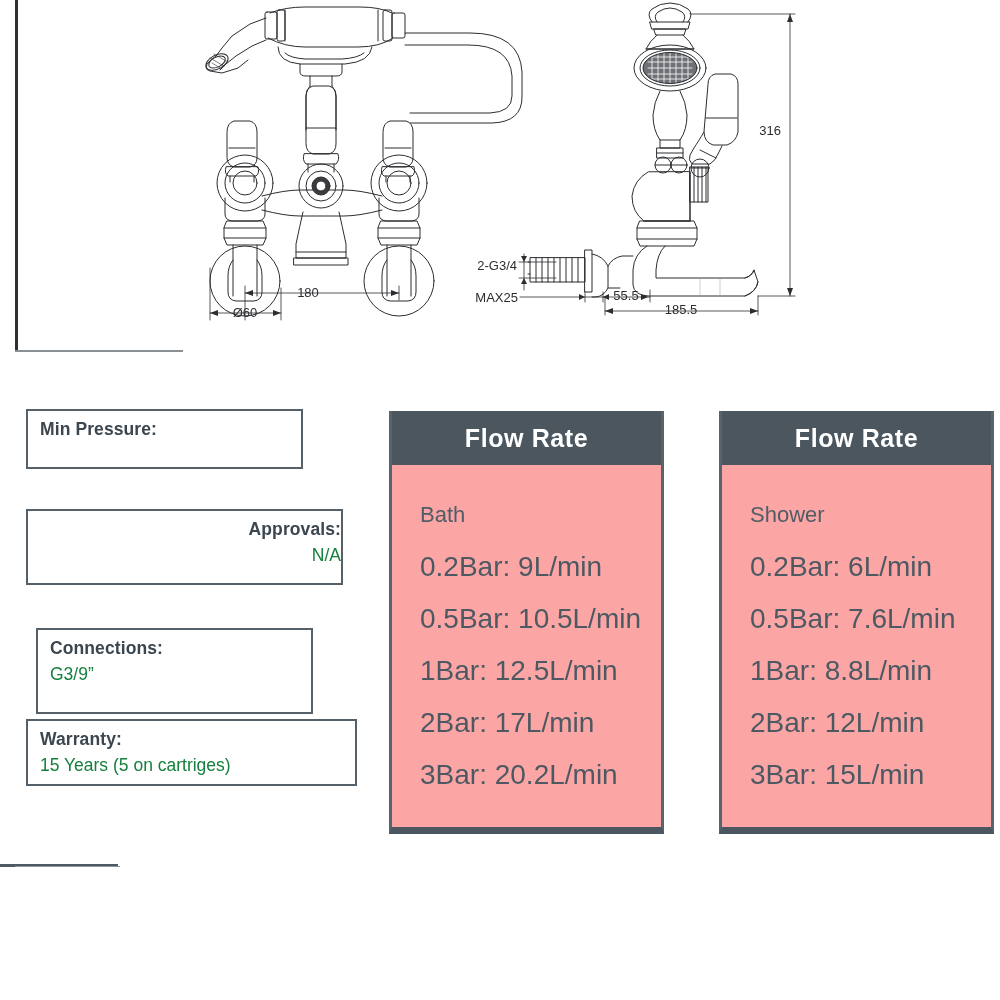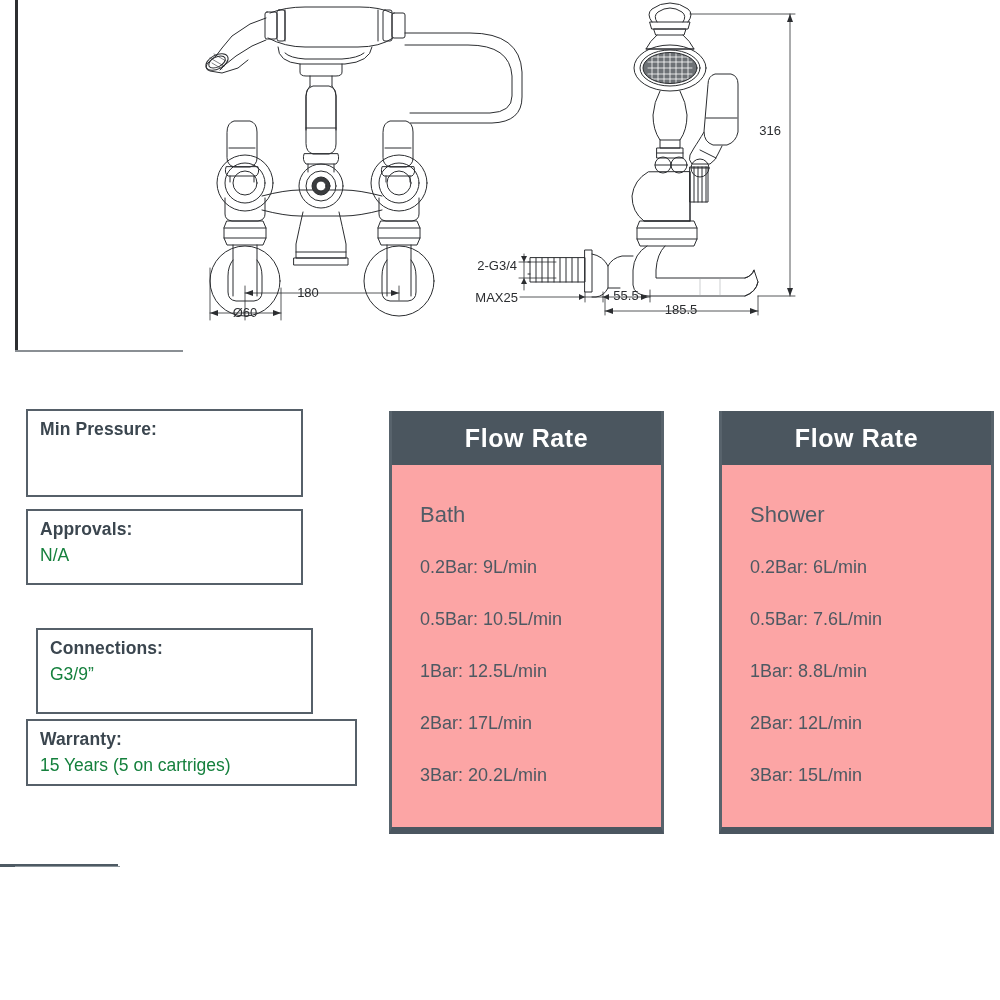--- a/index.html
+++ b/index.html
@@ -95,21 +95,21 @@
     letter-spacing: 0.6px;
   }
   .flow-body { padding: 24px 0 0 28px; }
   .flow-subject {
     font-size: 22px;
     color: #515c66;
     line-height: 52px;
     white-space: nowrap;
   }
   .flow-row {
-    font-size: 18px;
+    font-size: 28px;
     color: #4d5962;
     line-height: 52px;
     white-space: nowrap;
   }
 </style>
 </head>
 <body>
 
 <div id="page">
 
@@ -311,26 +311,26 @@
         <text id="dim-4" x="518" y="302" text-anchor="end">MAX25</text>
         <text id="dim-5" x="626" y="300" text-anchor="middle">55.5</text>
         <text id="dim-6" x="681" y="314" text-anchor="middle">185.5</text>
       </g>
     </g>
   </svg>
 </div>
 
 <div id="spec-column">
 
-  <div class="spec-box" style="left:26px; top:409px; width:277px; height:88px;">
+  <div class="spec-box" style="left:26px; top:409px; width:277px; height:60px;">
     <div class="spec-label">Min Pressure:</div>
     <div class="spec-value"></div>
   </div>
 
-  <div class="spec-box" style="left:26px; top:509px; width:277px; height:76px;">
+  <div class="spec-box" style="left:26px; top:509px; width:317px; height:76px;text-align:right;">
     <div class="spec-label">Approvals:</div>
     <div class="spec-value">N/A</div>
   </div>
 
   <div class="spec-box" style="left:26px; top:628px; width:277px; height:86px;margin-left:10px;">
     <div class="spec-label">Connections:</div>
     <div class="spec-value">G3/9”</div>
   </div>
 
   <div class="spec-box" style="left:26px; top:719px; width:331px; height:67px;">

